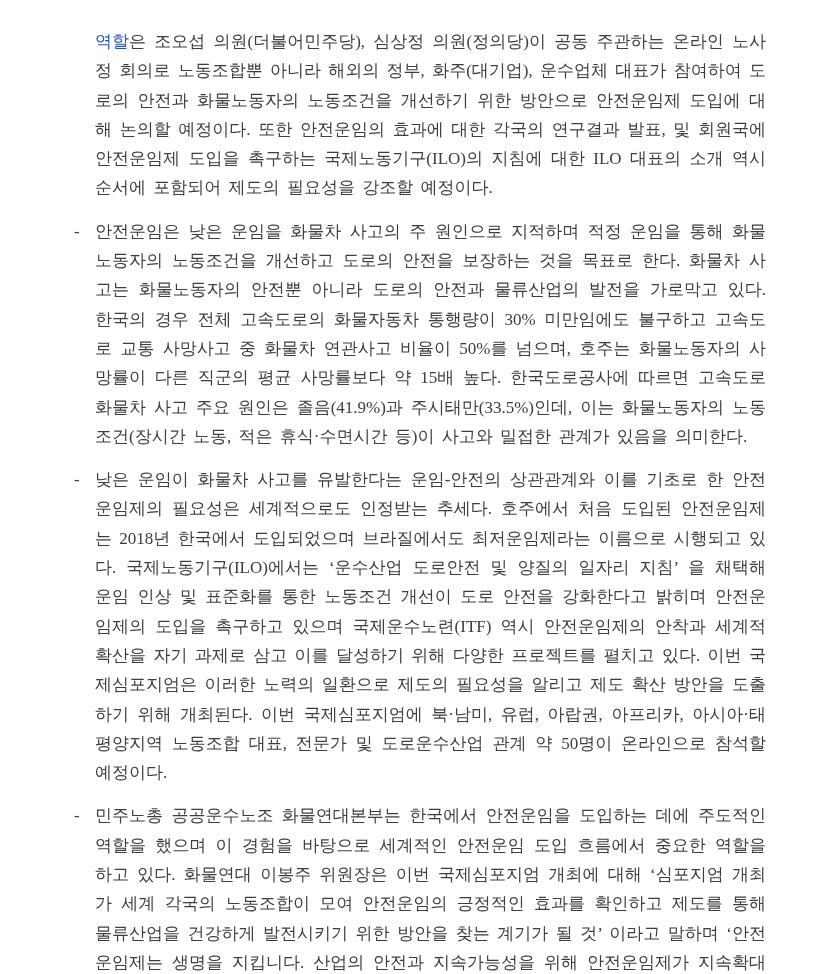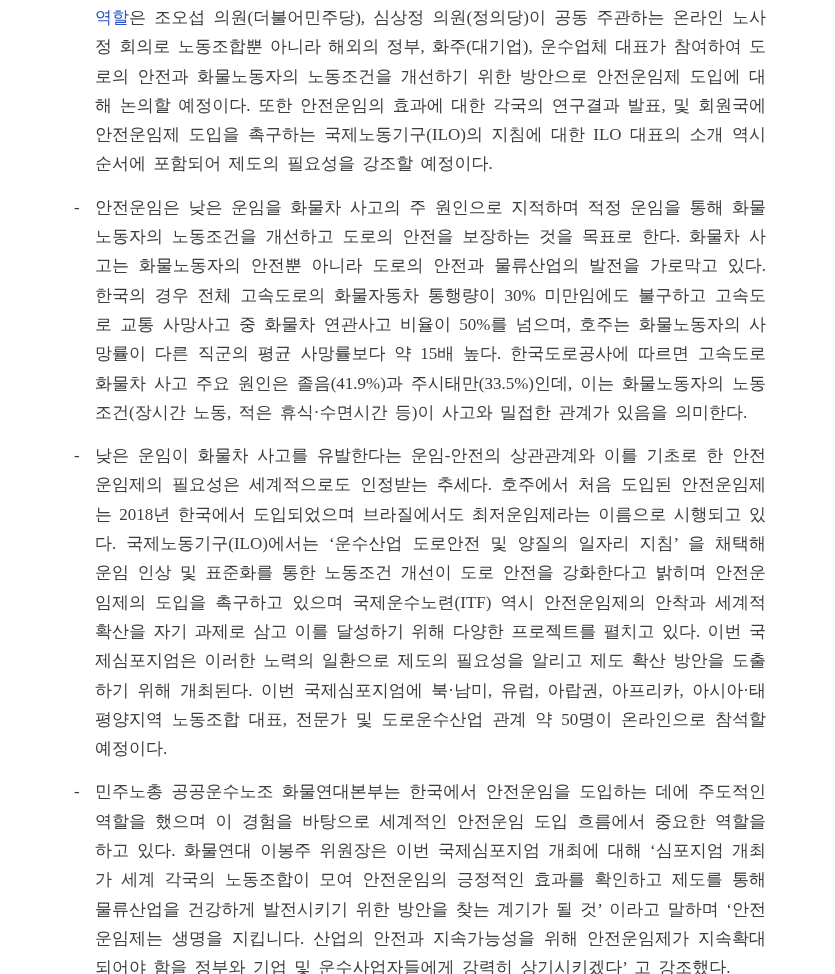--- a/index.html
+++ b/index.html
@@ -16,20 +16,21 @@
     box-sizing: border-box;
     width: 835px;
     height: 714px;
     padding: 3px 69px 0 95px;
     font-family: "Liberation Serif", "DejaVu Serif", serif;
     font-size: 17px;
     line-height: 29.3px;
     color: #3d3d3d;
     text-align: justify;
     word-spacing: 0.18em;
+    margin-top: 24px;
   }
   .para {
     margin: 0 0 14px 0;
   }
   .para.bullet {
     position: relative;
   }
   .bullet-marker {
     position: absolute;
     left: -21px;

